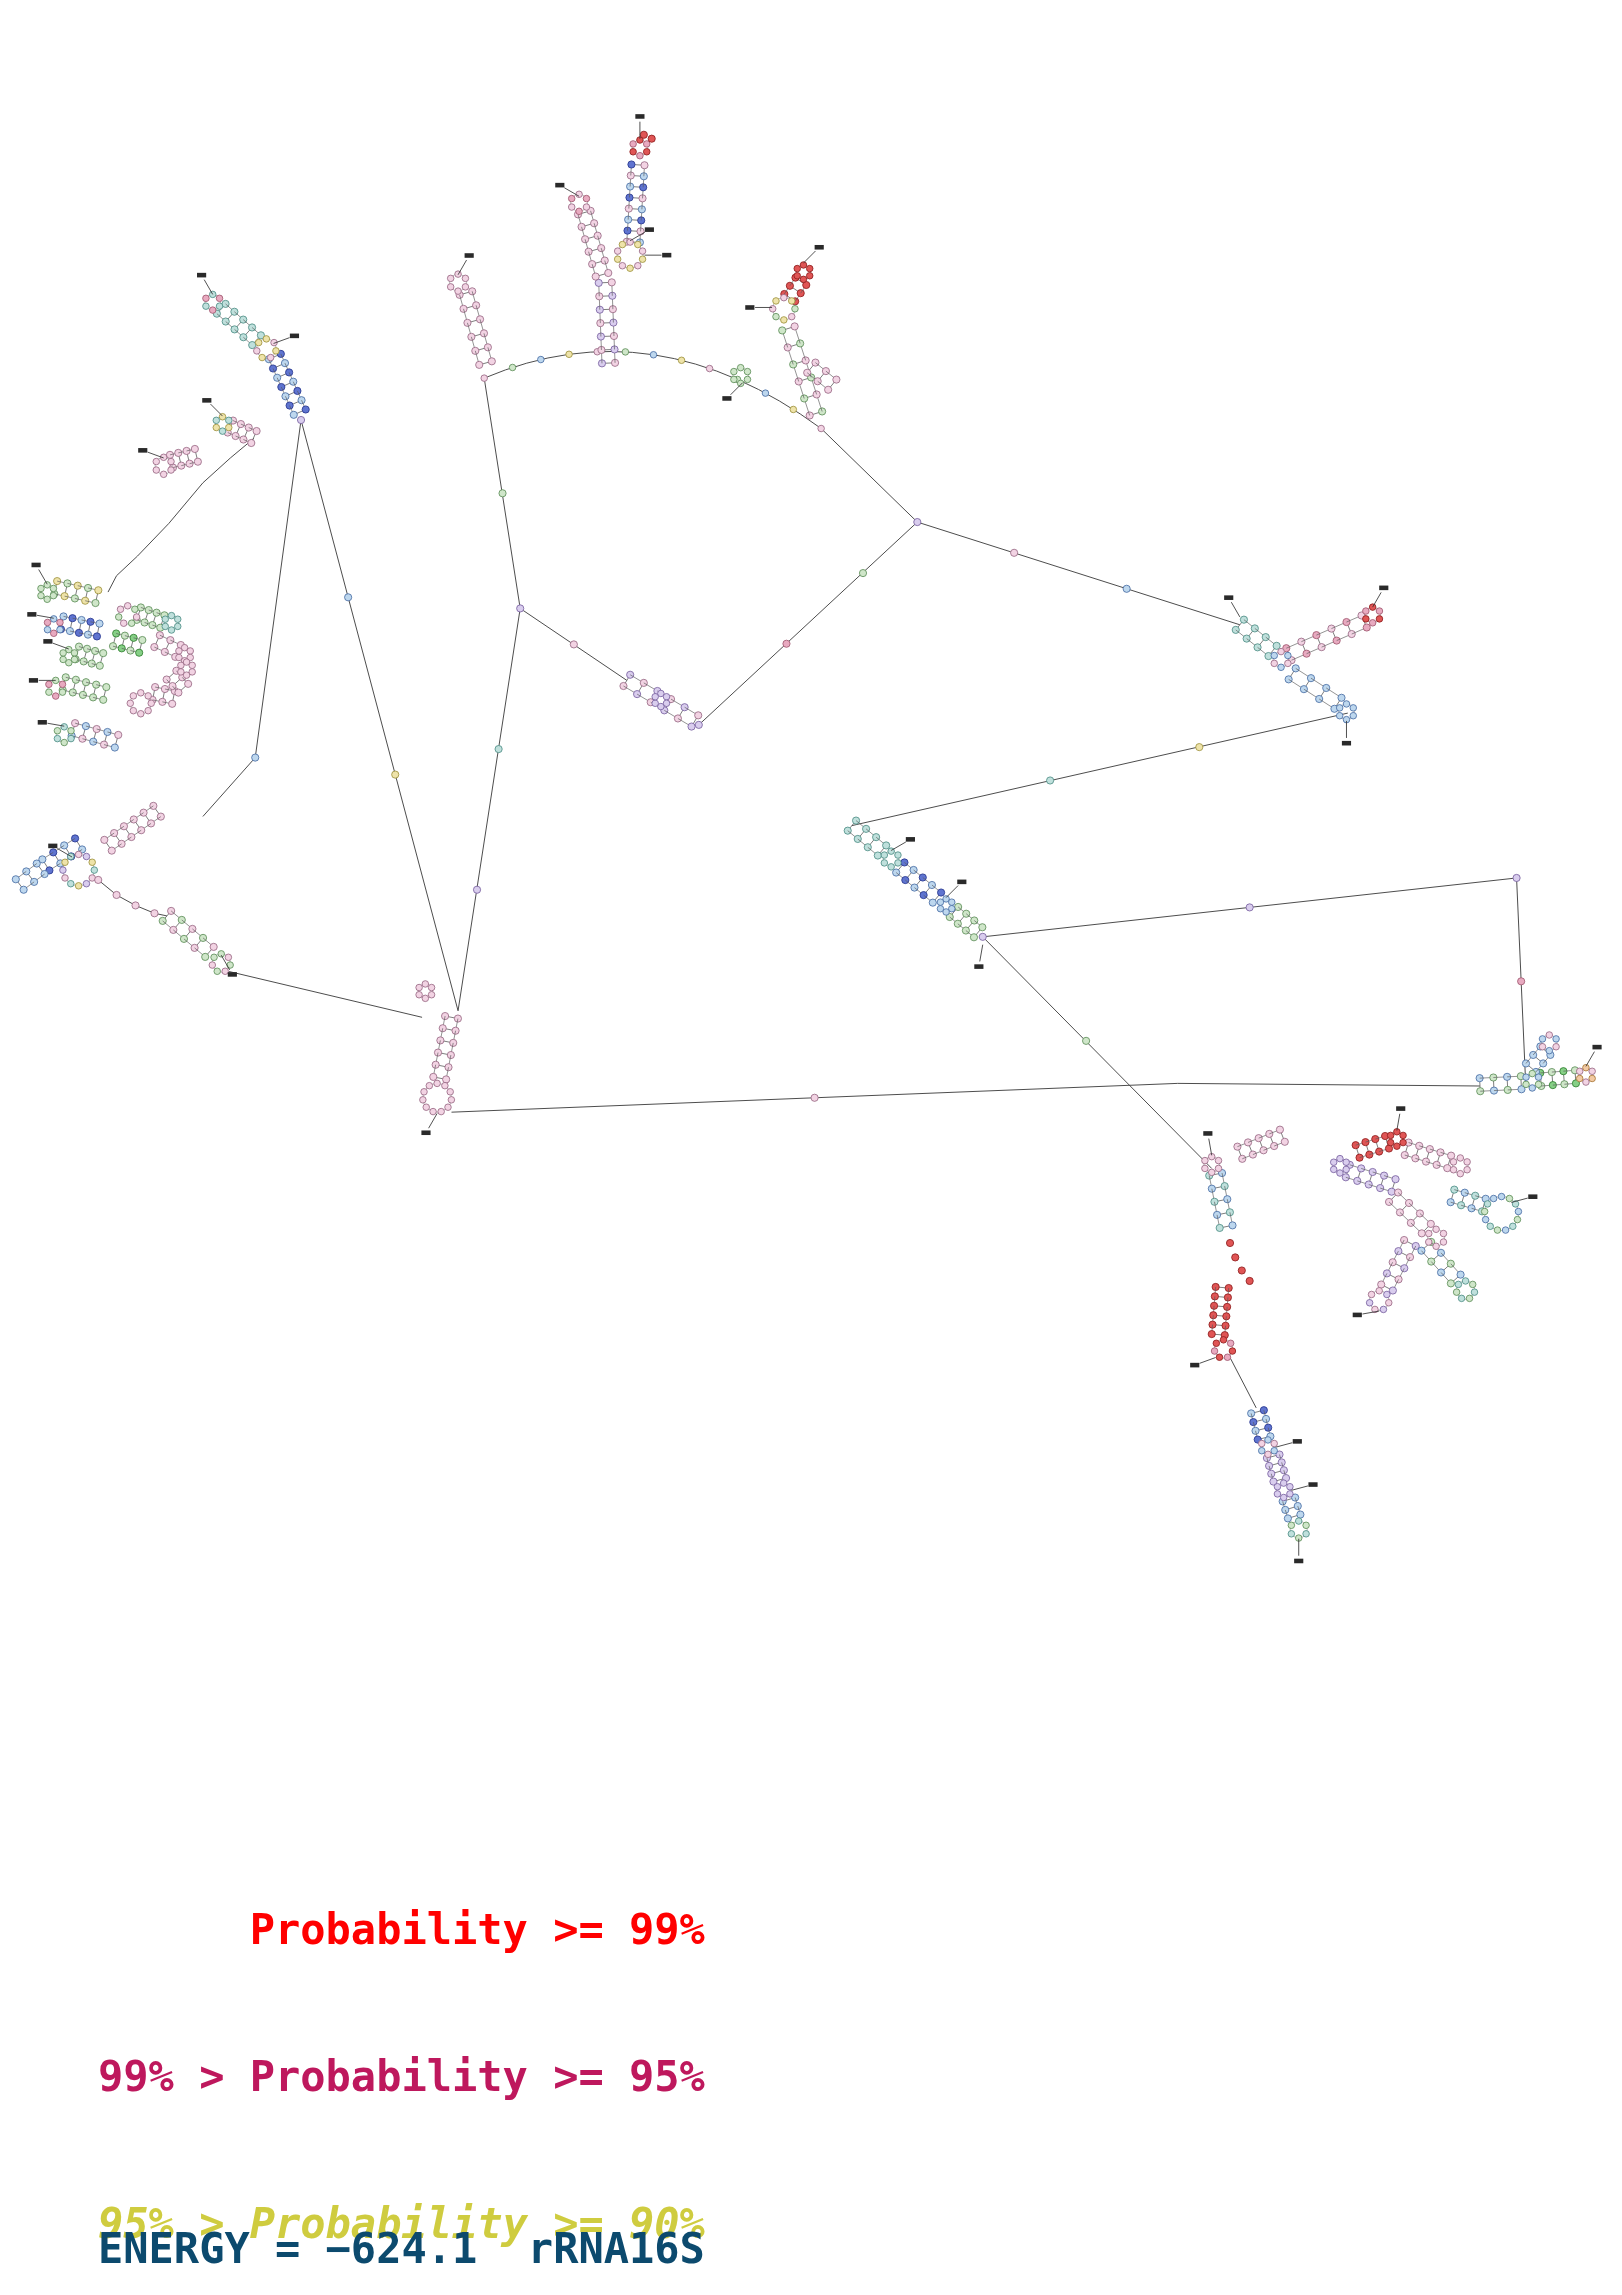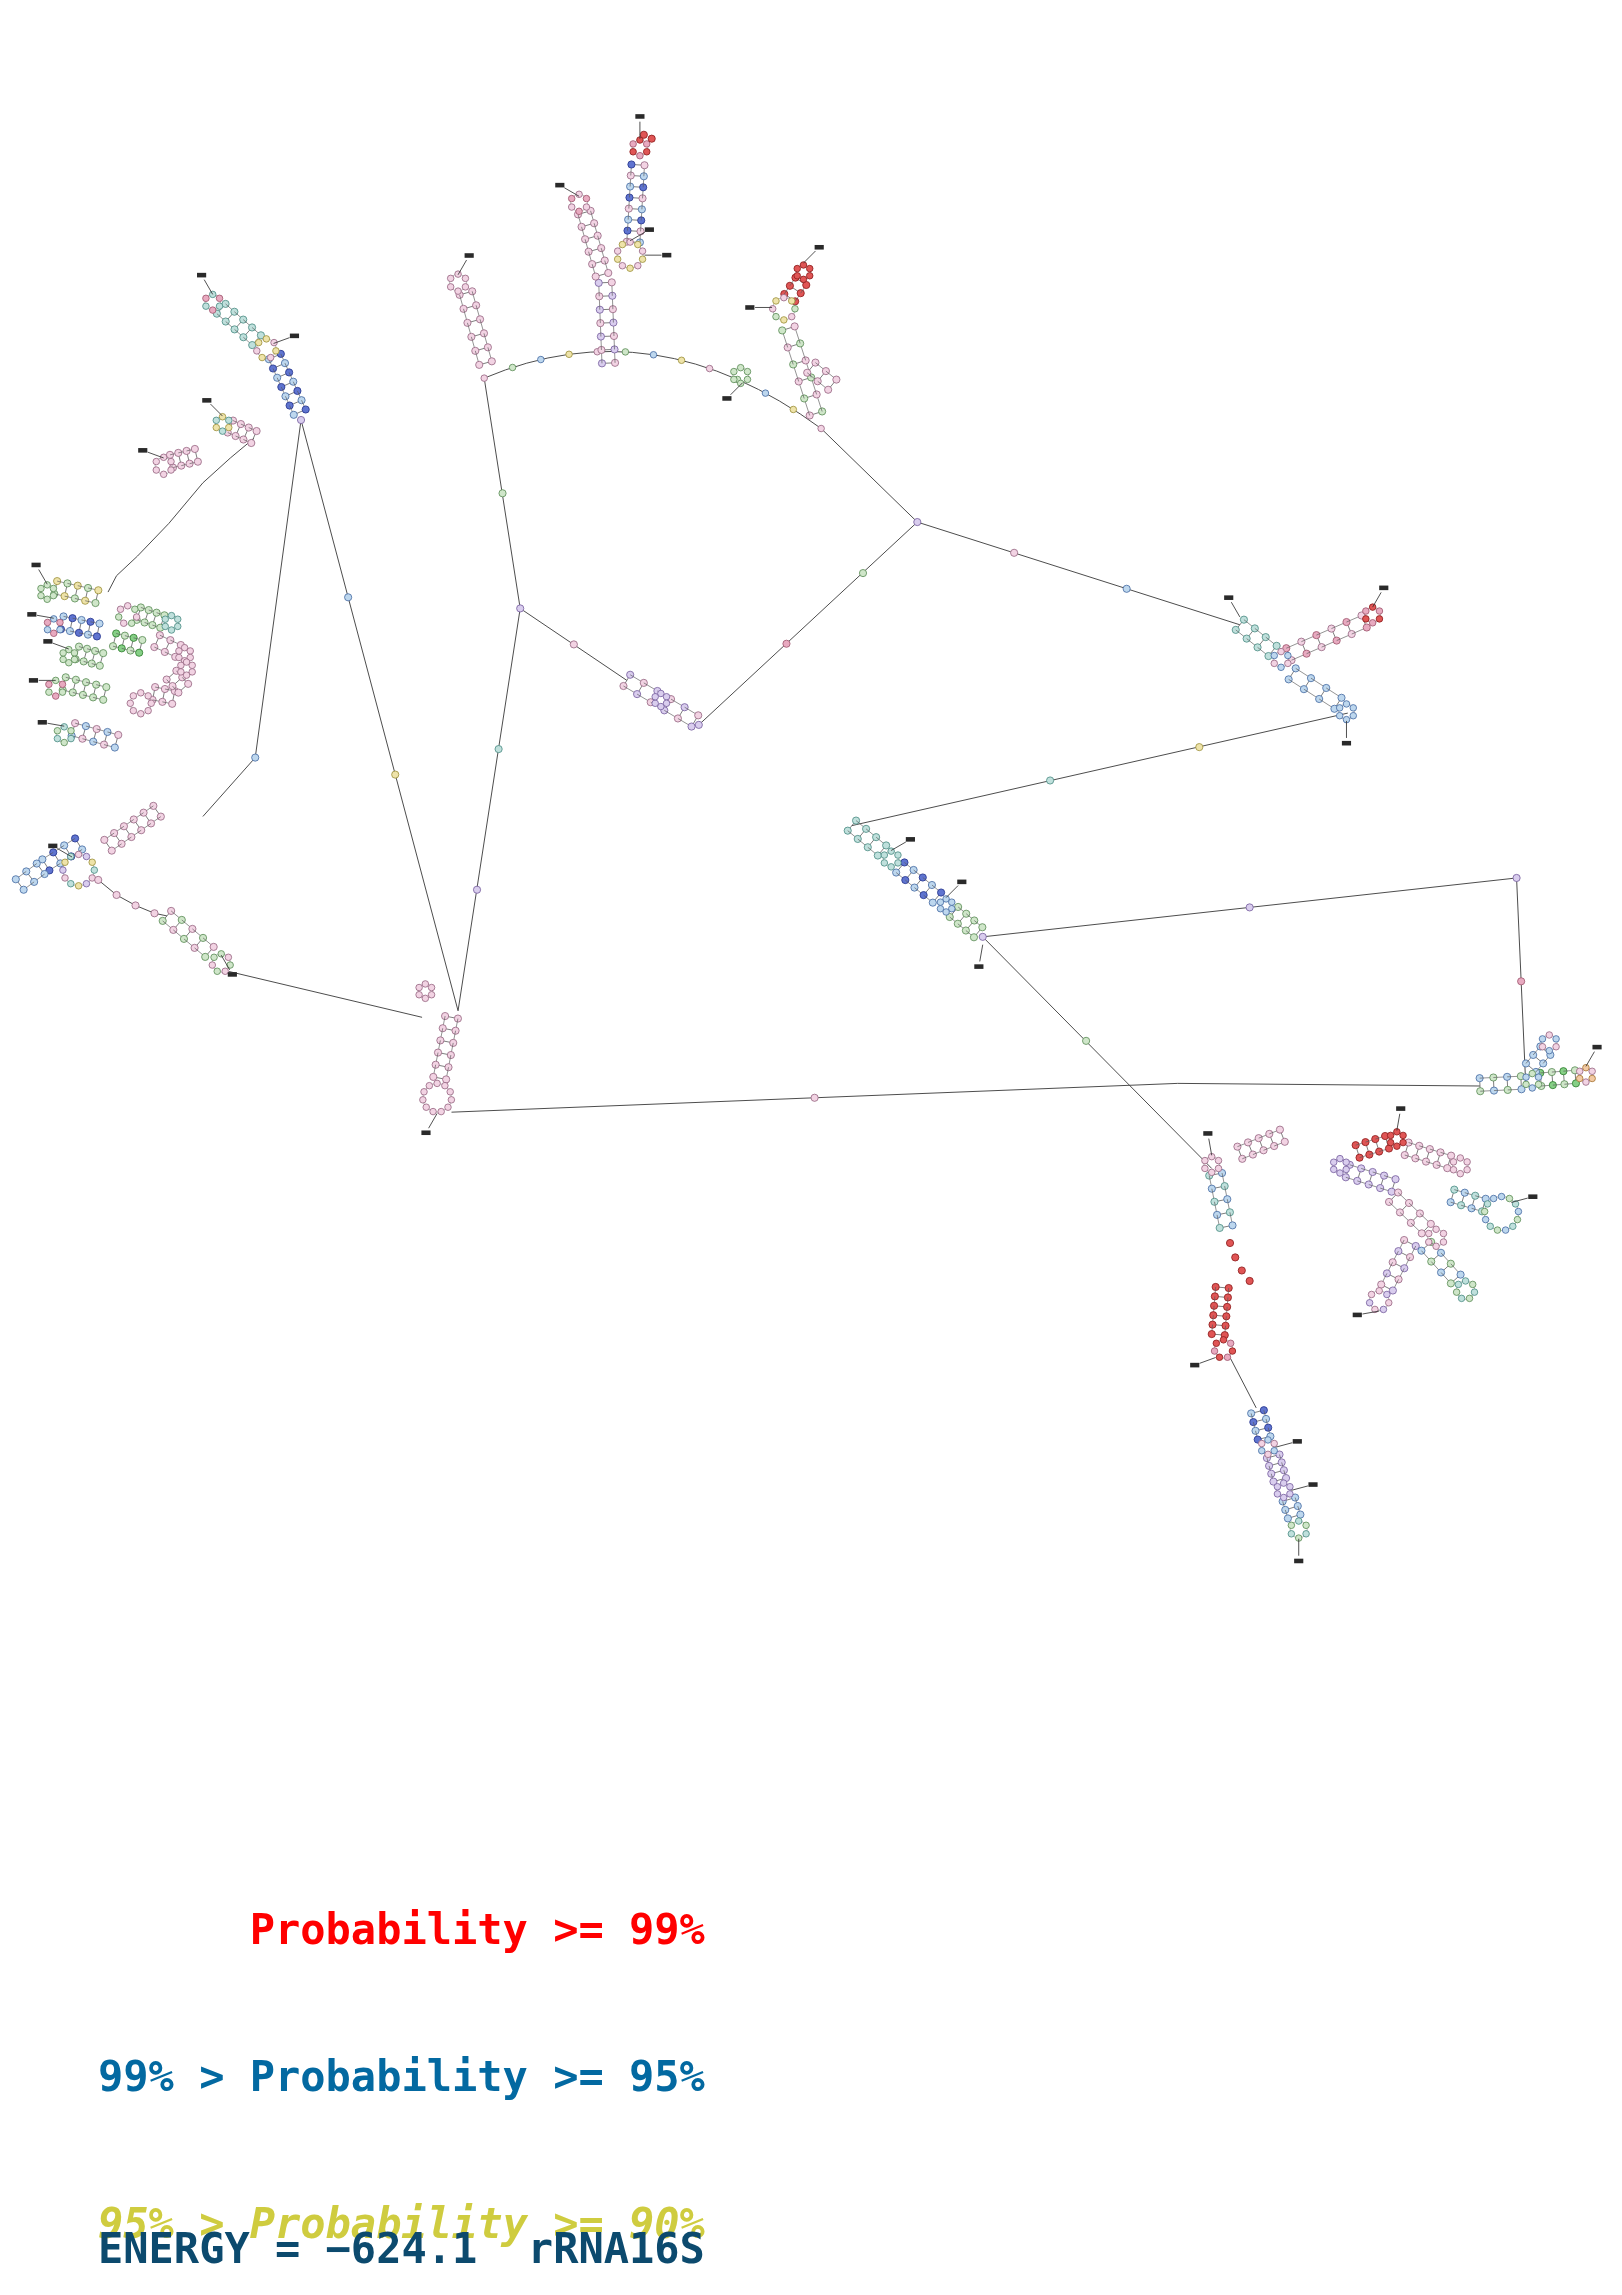--- a/index.html
+++ b/index.html
@@ -1535,21 +1535,21 @@
       <line x1="963" y1="368" x2="985.5166604983954" y2="355" stroke="#333" stroke-width="1.3"></line>
       <rect x="985.4448637286708" y="347.5" width="14" height="7" fill="#2a2a2a"></rect>
       <line x1="1502" y1="1444" x2="1497.4851473806598" y2="1469.6050015783173" stroke="#333" stroke-width="1.3"></line>
       <rect x="1489.0959619593243" y="1473.983463602415" width="14" height="7" fill="#2a2a2a"></rect>
       <line x1="1895" y1="943" x2="1882" y2="920.4833395016046" stroke="#333" stroke-width="1.3"></line>
       <rect x="1871" y="910.0551362713292" width="14" height="7" fill="#2a2a2a"></rect>
     </svg>
 
   <div class="legend">
     <div style="color: rgb(255, 0, 0);">      Probability &gt;= 99%</div>
-    <div style="color: #0369a1;">99% &gt; Probability &gt;= 95%</div>
+    <div style="color: #be185d;">99% &gt; Probability &gt;= 95%</div>
     <div style="color: rgb(207, 204, 63); font-style: italic;">95% &gt; Probability &gt;= 90%</div>
     
     
     
     
     
   </div>
 
   <div class="energy">ENERGY = −624.1  rRNA16S</div>
 

